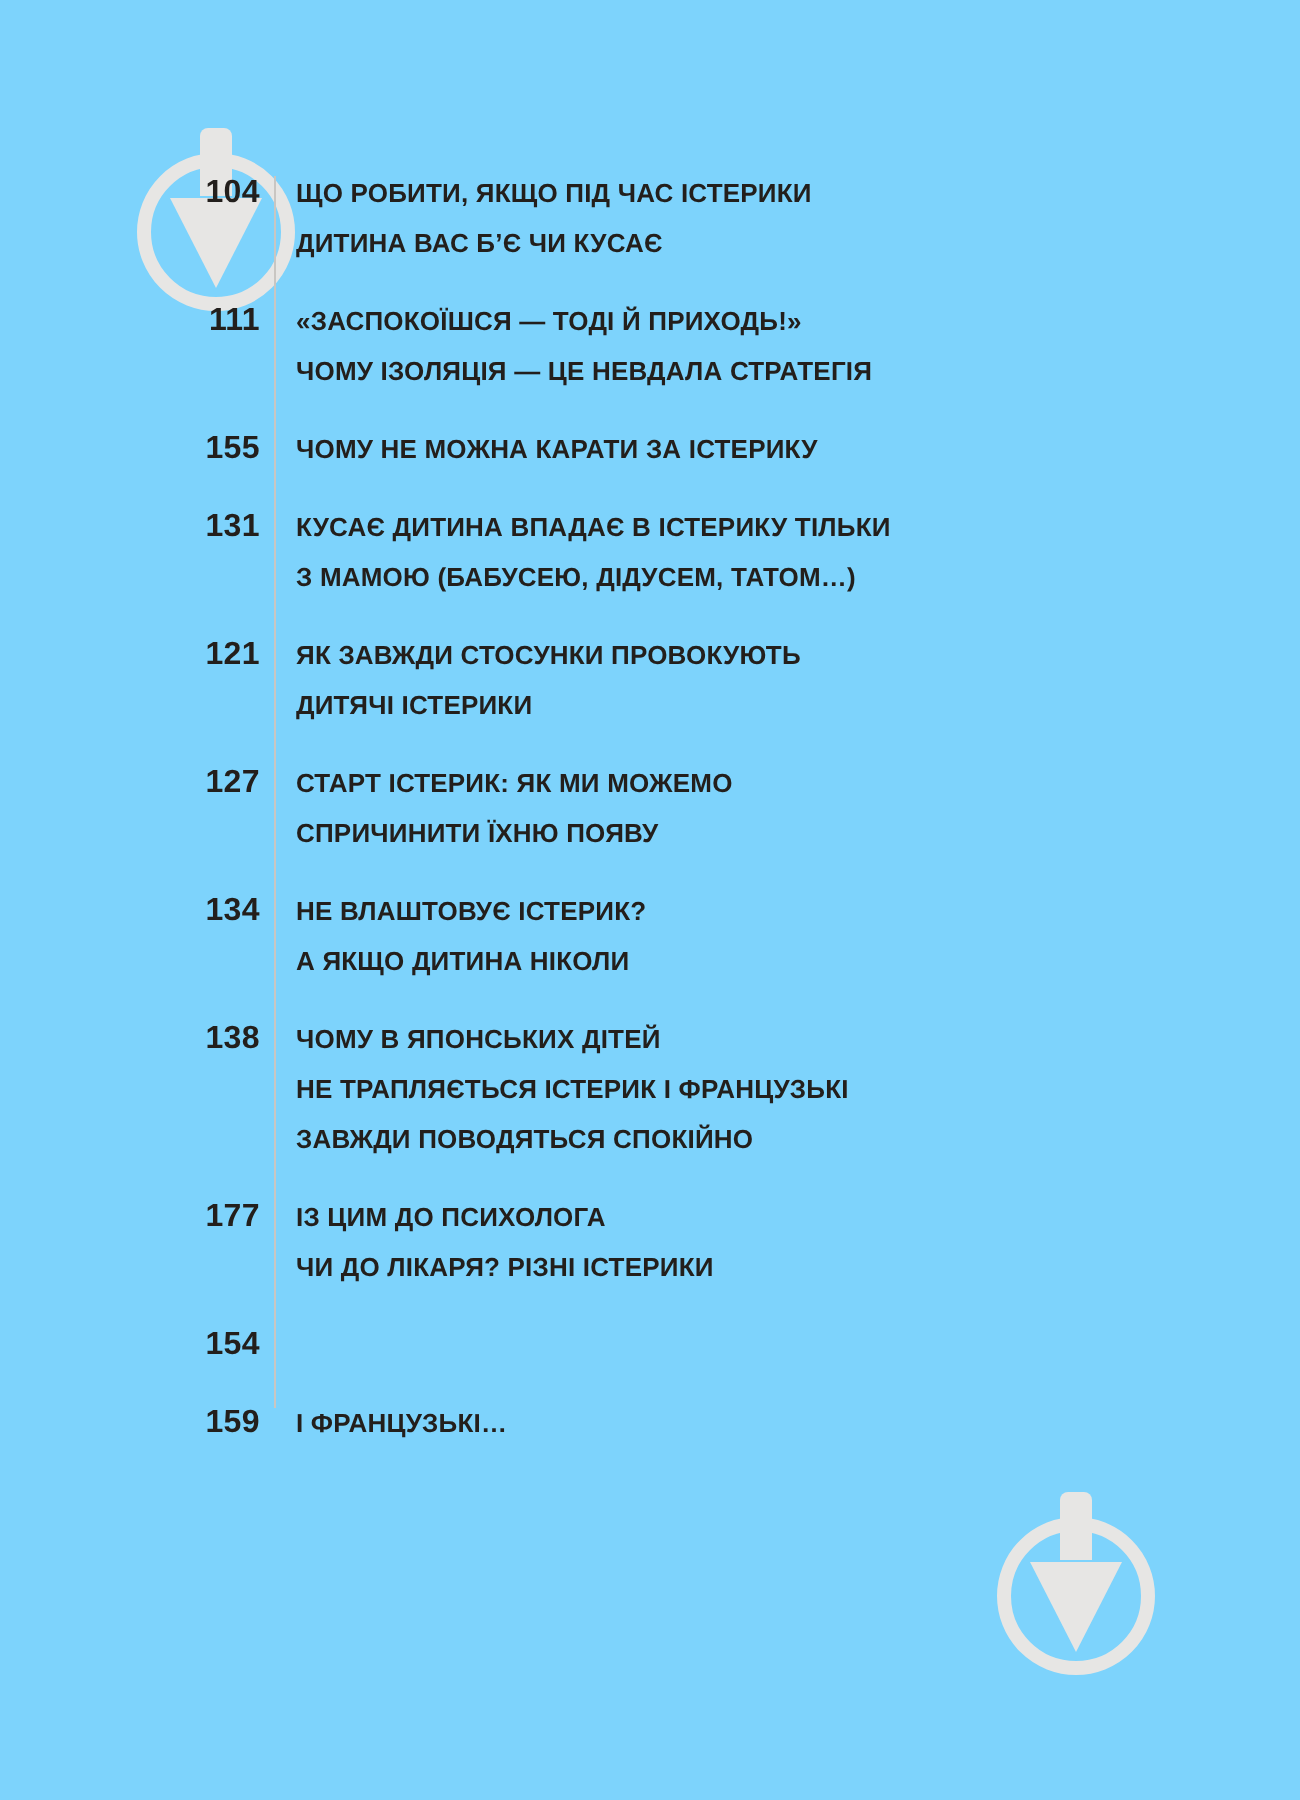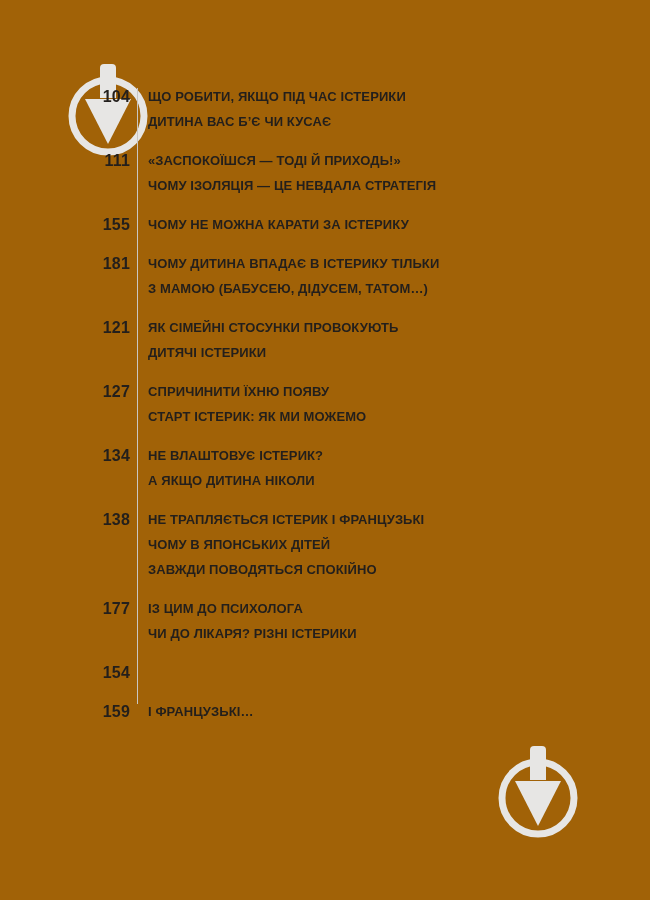--- a/index.html
+++ b/index.html
@@ -13,21 +13,21 @@
     background: #ffffff;
     font-family: "Liberation Sans", "DejaVu Sans", sans-serif;
     overflow: hidden;
     position: relative;
   }
 
   #page {
     position: relative;
     width: 650px;
     height: 900px;
-    background: #a16207;
+    background: #7dd3fc;
     overflow: hidden;
   }
 
   
   .watermark {
     position: absolute;
     pointer-events: none;
     opacity: 1;
   }
   .watermark svg { display: block; }
@@ -154,57 +154,57 @@
           </span>
         </li>
         <li class="toc-entry">
           <span class="toc-page">155</span>
           <span class="toc-gap"></span>
           <span class="toc-title">
             <span class="tline">ЧОМУ НЕ МОЖНА КАРАТИ ЗА ІСТЕРИКУ</span>
           </span>
         </li>
         <li class="toc-entry">
-          <span class="toc-page">181</span>
-          <span class="toc-gap"></span>
-          <span class="toc-title">
-            <span class="tline">ЧОМУ ДИТИНА ВПАДАЄ В ІСТЕРИКУ ТІЛЬКИ</span>
+          <span class="toc-page">131</span>
+          <span class="toc-gap"></span>
+          <span class="toc-title">
+            <span class="tline">КУСАЄ ДИТИНА ВПАДАЄ В ІСТЕРИКУ ТІЛЬКИ</span>
             <span class="tline">З МАМОЮ (БАБУСЕЮ, ДІДУСЕМ, ТАТОМ…)</span>
           </span>
         </li>
         <li class="toc-entry">
           <span class="toc-page">121</span>
           <span class="toc-gap"></span>
           <span class="toc-title">
-            <span class="tline">ЯК СІМЕЙНІ СТОСУНКИ ПРОВОКУЮТЬ</span>
+            <span class="tline">ЯК ЗАВЖДИ СТОСУНКИ ПРОВОКУЮТЬ</span>
             <span class="tline">ДИТЯЧІ ІСТЕРИКИ</span>
           </span>
         </li>
         <li class="toc-entry">
           <span class="toc-page">127</span>
           <span class="toc-gap"></span>
           <span class="toc-title">
+            <span class="tline">СТАРТ ІСТЕРИК: ЯК МИ МОЖЕМО</span>
             <span class="tline">СПРИЧИНИТИ ЇХНЮ ПОЯВУ</span>
-            <span class="tline">СТАРТ ІСТЕРИК: ЯК МИ МОЖЕМО</span>
           </span>
         </li>
         <li class="toc-entry">
           <span class="toc-page">134</span>
           <span class="toc-gap"></span>
           <span class="toc-title">
             <span class="tline">НЕ ВЛАШТОВУЄ ІСТЕРИК?</span>
             <span class="tline">А ЯКЩО ДИТИНА НІКОЛИ</span>
           </span>
         </li>
         <li class="toc-entry">
           <span class="toc-page">138</span>
           <span class="toc-gap"></span>
           <span class="toc-title">
+            <span class="tline">ЧОМУ В ЯПОНСЬКИХ ДІТЕЙ</span>
             <span class="tline">НЕ ТРАПЛЯЄТЬСЯ ІСТЕРИК І ФРАНЦУЗЬКІ</span>
-            <span class="tline">ЧОМУ В ЯПОНСЬКИХ ДІТЕЙ</span>
             <span class="tline">ЗАВЖДИ ПОВОДЯТЬСЯ СПОКІЙНО</span>
           </span>
         </li>
         <li class="toc-entry">
           <span class="toc-page">177</span>
           <span class="toc-gap"></span>
           <span class="toc-title">
             <span class="tline">ІЗ ЦИМ ДО ПСИХОЛОГА</span>
             <span class="tline">ЧИ ДО ЛІКАРЯ? РІЗНІ ІСТЕРИКИ</span>
           </span>

